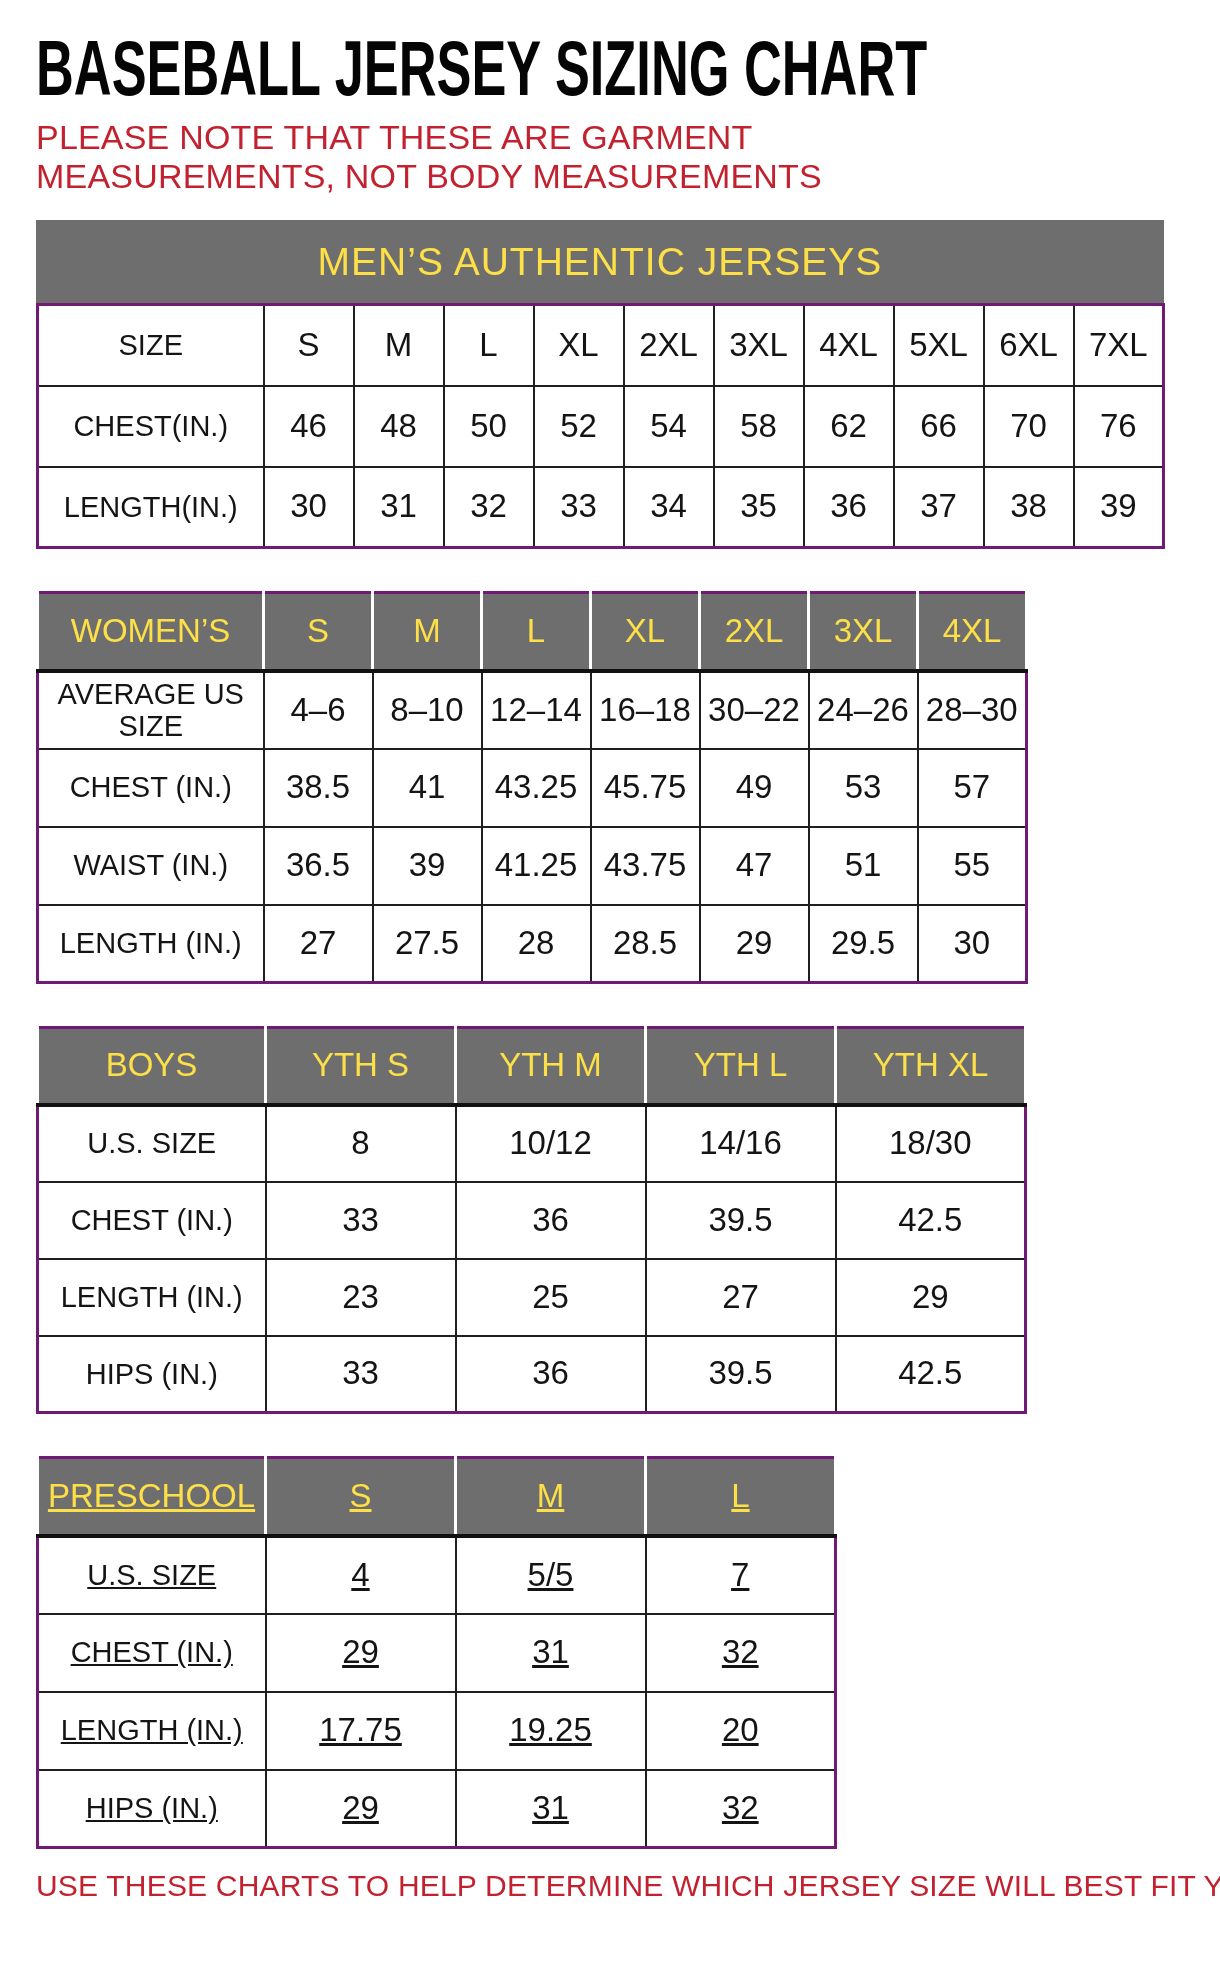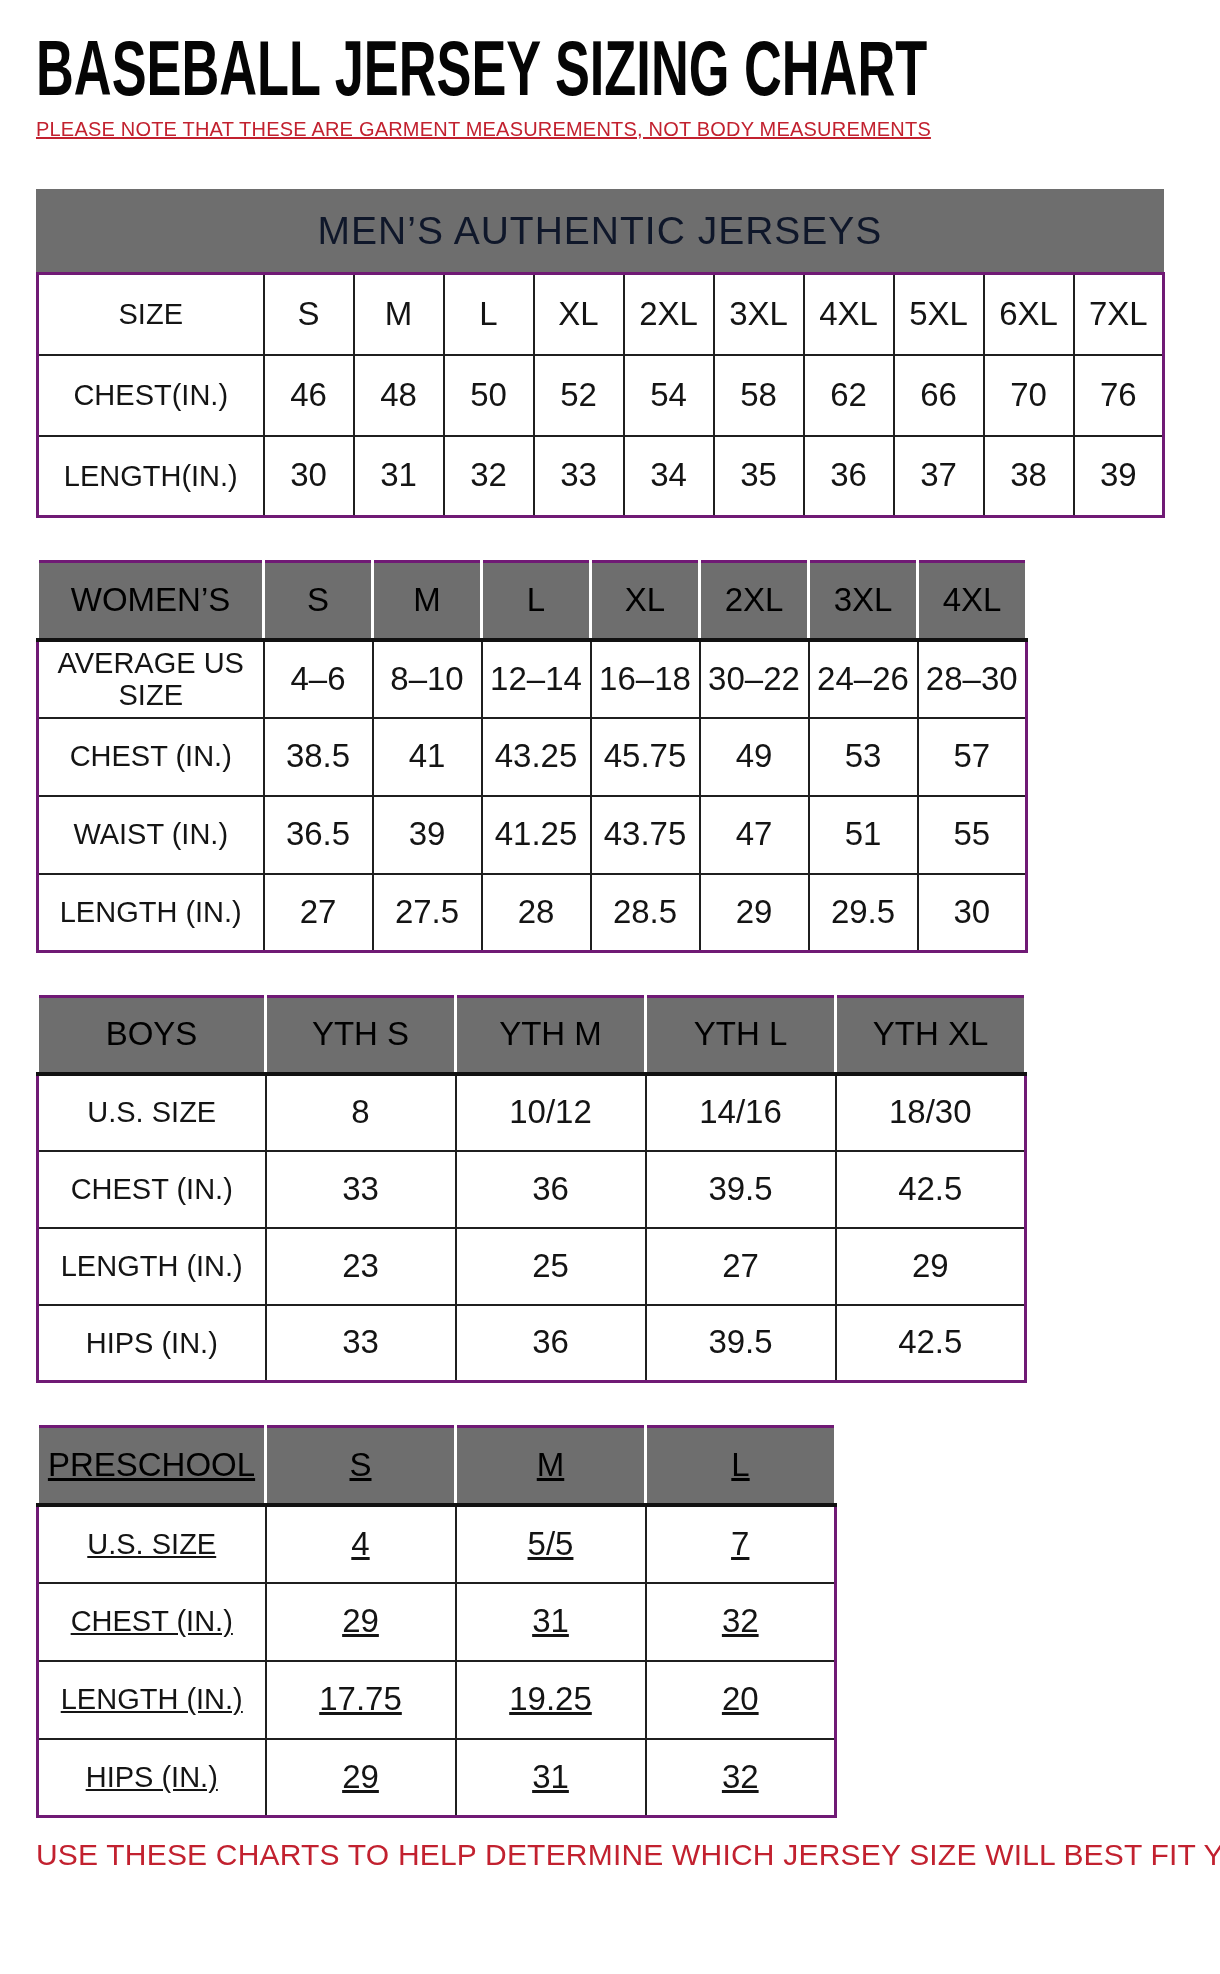--- a/index.html
+++ b/index.html
@@ -20,39 +20,38 @@
     color: #050505;
     white-space: nowrap;
     transform: scaleX(0.68);
     transform-origin: left center;
     letter-spacing: 0px;
   }
 
   
   .note {
     color: var(--red, #C2212F);
-    font-size: 20px;
+    font-size: 34px;
     line-height: 1.15;
     max-width: 950px;
-    margin: 0 0 48px 0;
+    margin: 0 0 24px 0;
     letter-spacing: 0.2px;
-    text-decoration: underline;
   }
   .footer-note {
     color: var(--red, #C2212F);
     font-size: 30px;
     margin-top: 20px;
     letter-spacing: 0.2px;
     white-space: nowrap;
   }
 
   
   .banner {
     background: var(--gray, #6E6E6E);
-    color: #0f172a;
+    color: #fde047;
     text-align: center;
     font-size: 39px;
     height: 83px;
     line-height: 83px;
     letter-spacing: 1px;
     width: 1128px;
   }
 
   
   table.grid {
@@ -68,21 +67,21 @@
     padding: 0 4px;
     line-height: 1.12;
     background: #ffffff;
     color: #141414;
   }
   table.grid td.lbl { font-size: 29px; }
 
   
   table.grid tr.ghead td {
     background: var(--gray, #6E6E6E);
-    color: #000000;
+    color: #fde047;
     border-left: 3px solid #ffffff;
     border-right: 3px solid #ffffff;
     border-top: 2px solid #3c3c3c;
     border-bottom: 4px solid #111111;
     font-size: 33px;
   }
 
   
   .t-mens td { height: 81px; }
   .t-mens col.lbl-col { width: 226px; }

